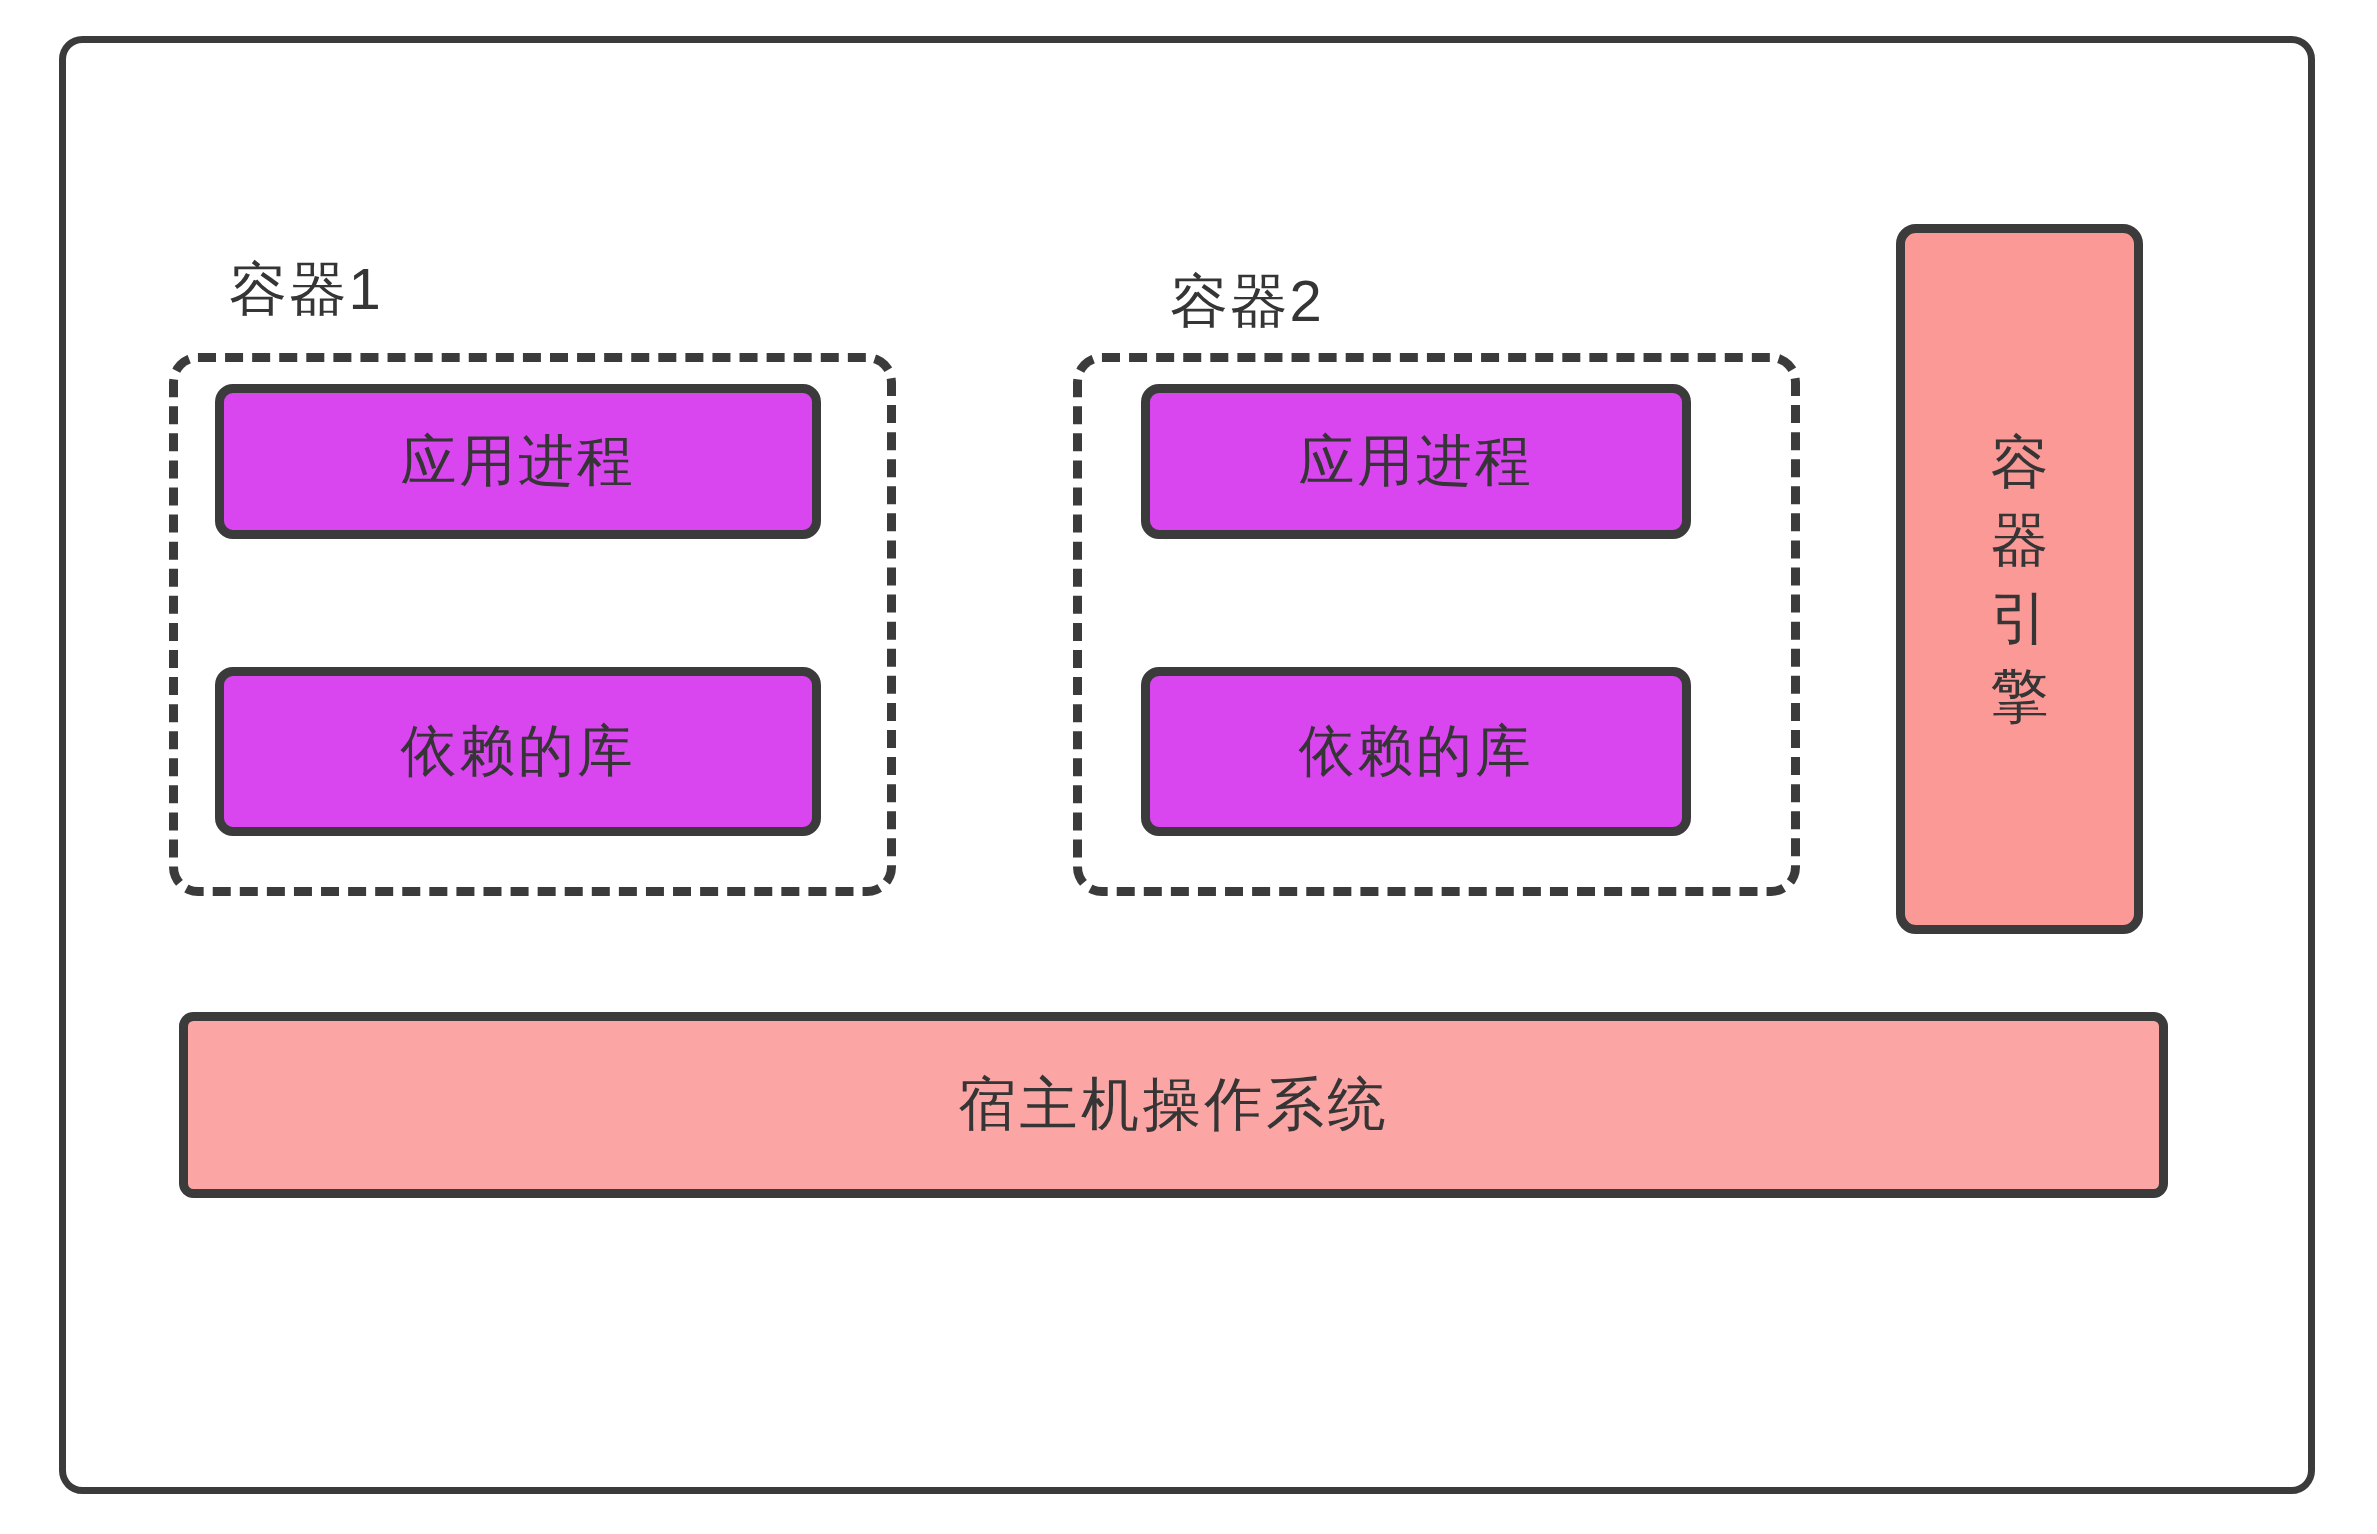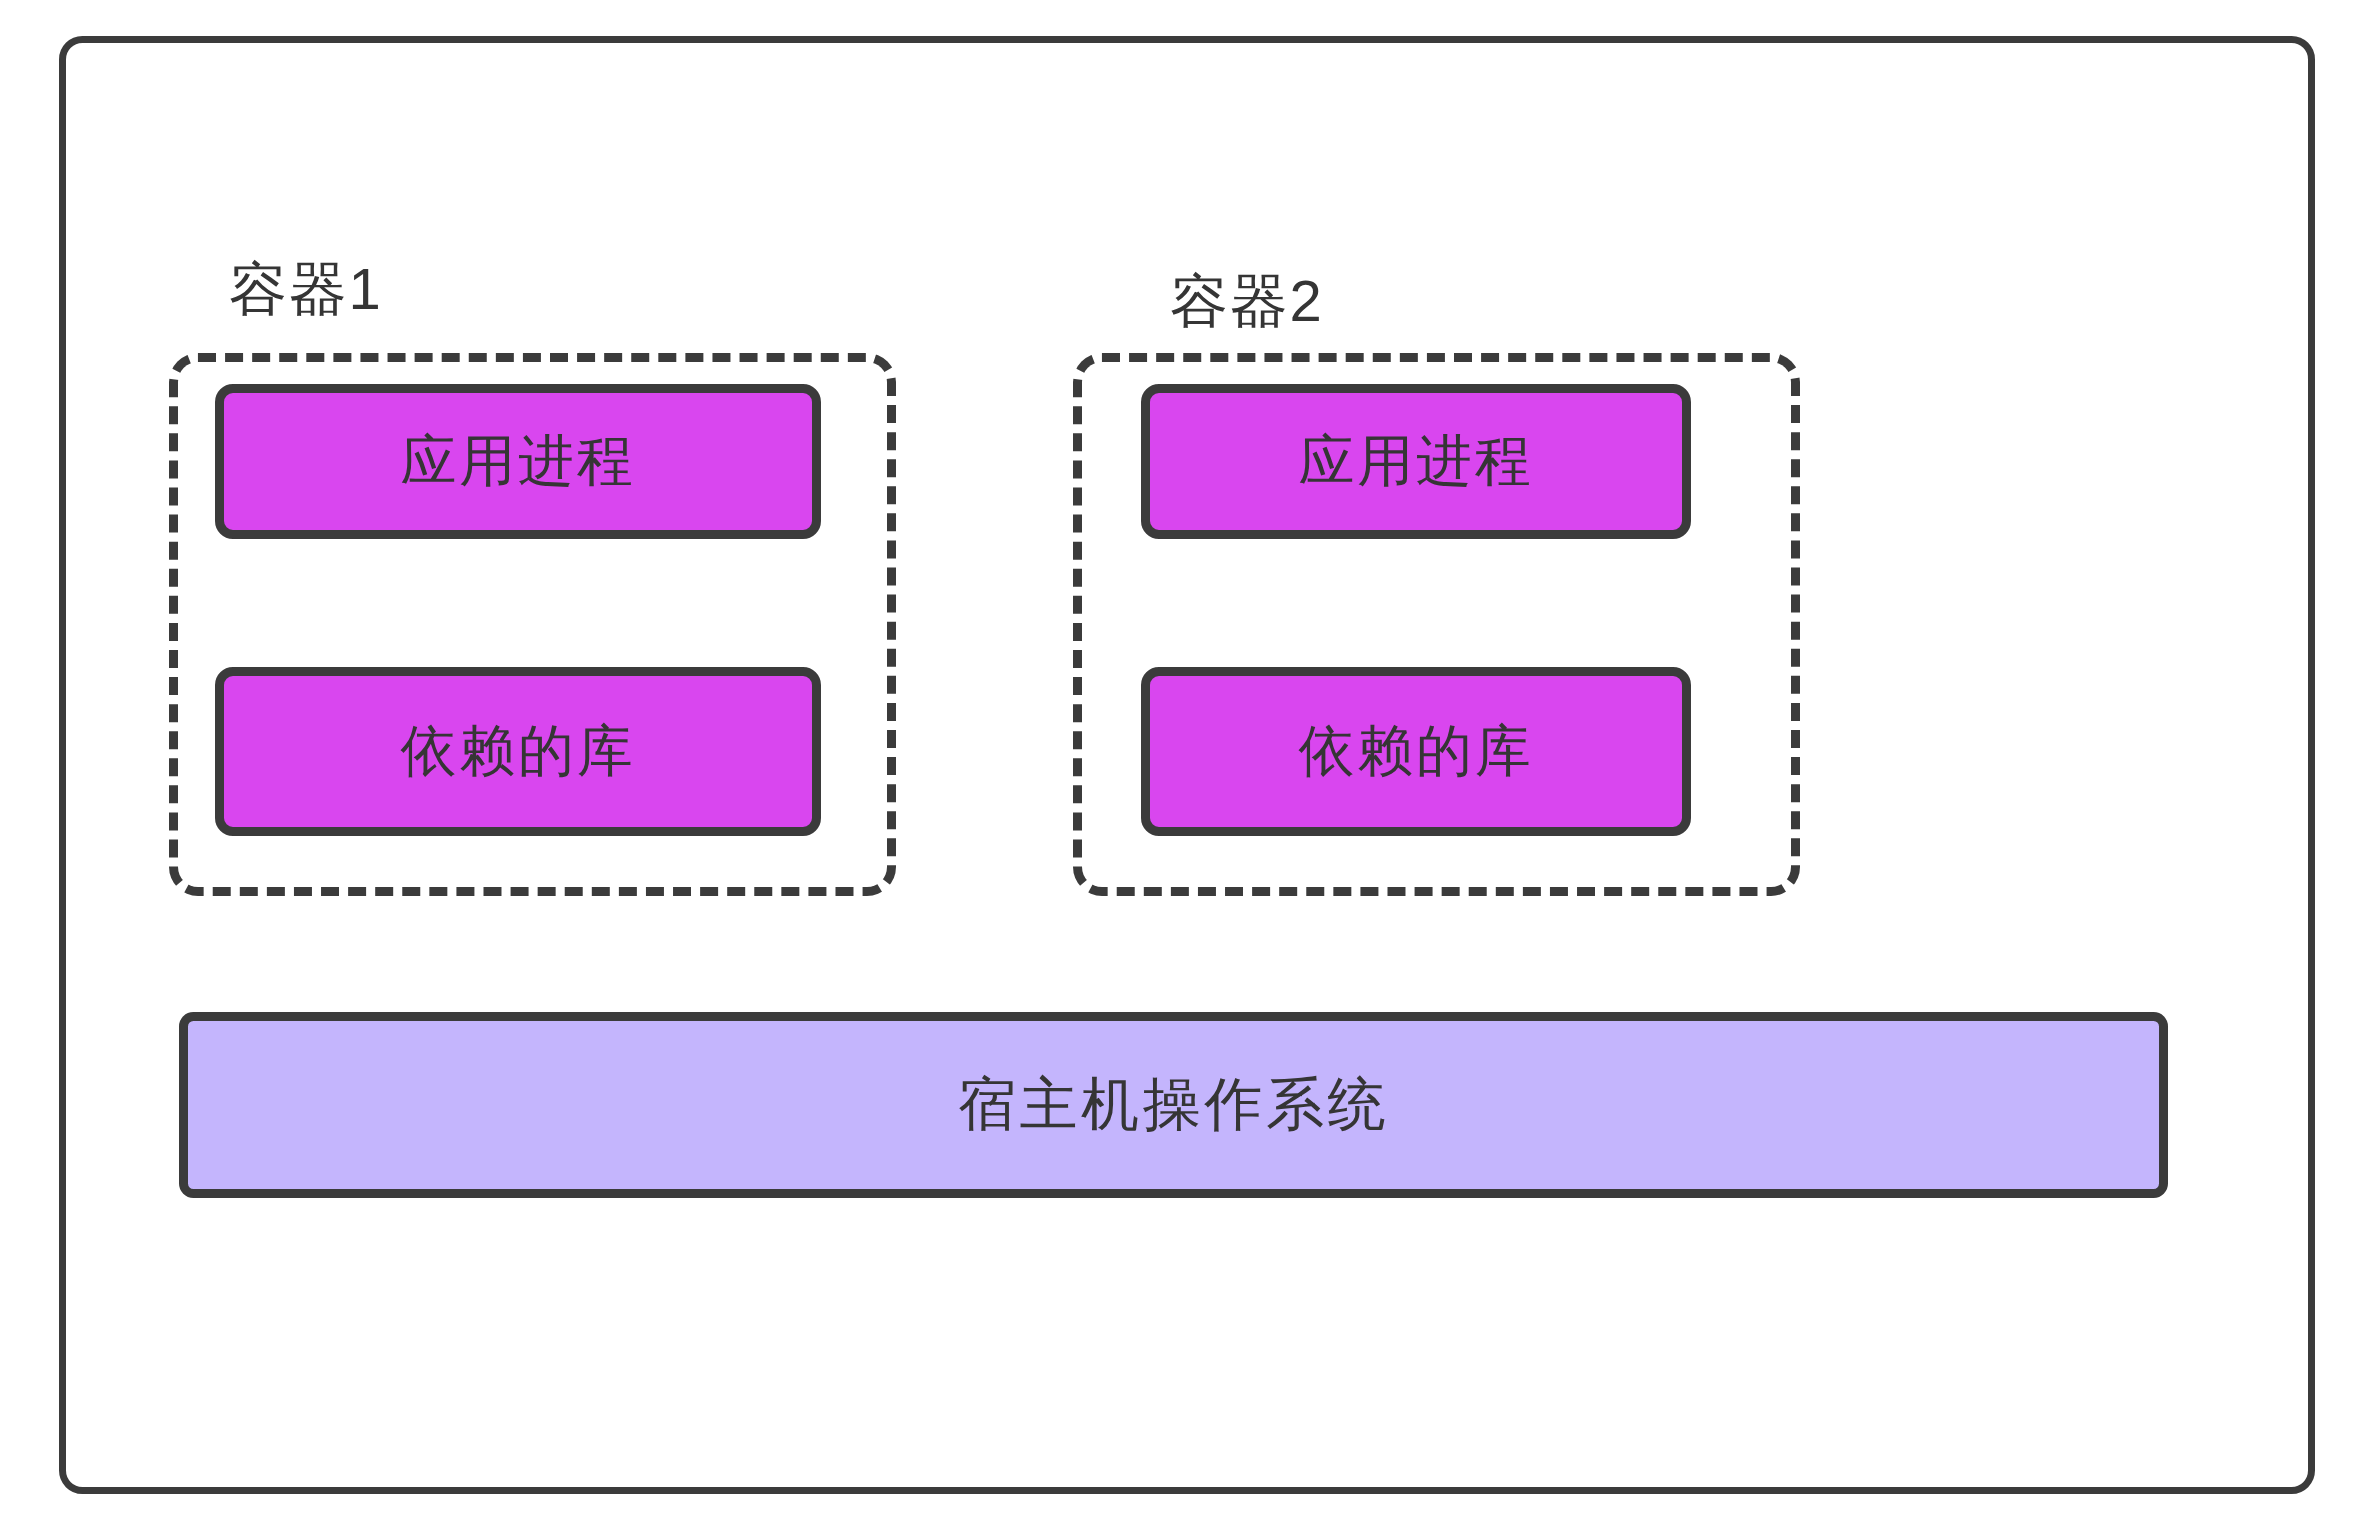--- a/index.html
+++ b/index.html
@@ -51,21 +51,21 @@
     width:60px;font-size:58px;line-height:78px;letter-spacing:0;
     word-break:break-all;text-align:center;color:#353535;
   }
 
   .h-bar{
     position:absolute;left:179px;width:1989px;
     border:9px solid #3b3b3b;border-radius:14.4px;box-sizing:border-box;
     display:flex;align-items:center;justify-content:center;
     font-size:58px;letter-spacing:3.6px;color:#353535;
   }
-  .os-bar{top:1012px;height:186px;background:#c4b5fd;}
+  .os-bar{top:1012px;height:186px;background:#fca5a5;}
   .hw-bar{top:1248px;height:182px;background:#fb9997;}
 </style>
 </head>
 <body>
 
 <div class="stage">
 
   <div class="outer-box"></div>
 
   <div class="container-label label-1">容器1</div>
@@ -76,18 +76,21 @@
   <div class="dashed-box dashed-2"></div>
 
   <div class="green-box g-proc-1">应用进程</div>
 
   <div class="green-box g-libs-1">依赖的库</div>
 
   <div class="green-box g-proc-2">应用进程</div>
 
   <div class="green-box g-libs-2">依赖的库</div>
 
+  <div class="engine-box">
+    <div class="engine-text">容器引擎</div>
+  </div>
 
   <div class="h-bar os-bar">宿主机操作系统</div>
 
 
 </div>
 
 
 </body></html>

